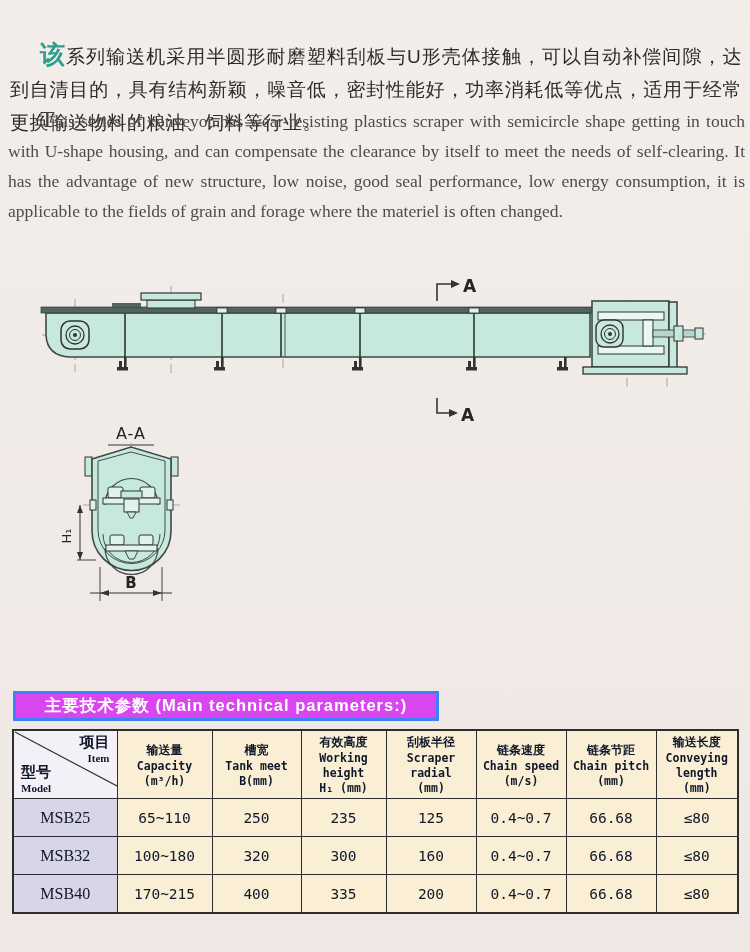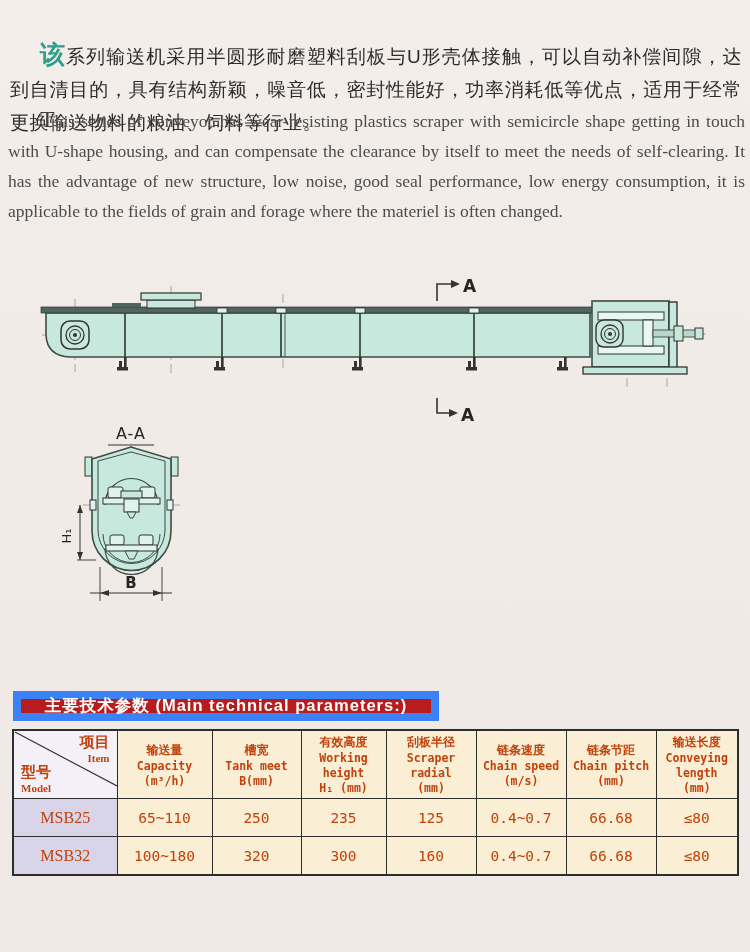--- a/index.html
+++ b/index.html
@@ -22,34 +22,34 @@
     font-size:17.5px;line-height:30px;color:#4c4c4c;
     text-align:justify;text-indent:32px;
   }
   .para-en .lead{font-size:24px;color:#3f3f3f;}
   
   .diagram{position:absolute;left:0;top:0;width:750px;height:700px;}
   .diagram text{font-family:"DejaVu Sans",sans-serif;fill:#252525;}
   
   .banner{
     position:absolute;left:13px;top:691px;width:426px;height:30px;
-    background:#b91c1c;border:8px solid #3b82f6;box-sizing:border-box;
+    background:#d946ef;border:3px solid #3b82f6;box-sizing:border-box;
     display:flex;align-items:center;justify-content:center;
     color:#ffffff;font-size:16.5px;font-weight:bold;letter-spacing:1px;
     white-space:nowrap;
   }
   
   .tbl-wrap{position:absolute;left:12px;top:729px;width:727px;}
   table.params{
     border-collapse:collapse;table-layout:fixed;width:725px;
     background:#faefd4;
   }
   table.params td,table.params th{
     border:1.6px solid #2d2d2d;padding:0;text-align:center;vertical-align:middle;
-    color:#c2410c;overflow:hidden;
+    color:#0f172a;overflow:hidden;
   }
   table.params{border:2.5px solid #2d2d2d;}
   th.corner{position:relative;background:#f3f1f7;height:56px;}
   th.corner svg{position:absolute;left:0;top:0;}
   .corner-top{position:absolute;top:3px;right:7px;text-align:right;line-height:16px;}
   .corner-bottom{position:absolute;bottom:2px;left:7px;text-align:right;line-height:16px;}
   .corner-zh{font-size:15px;font-weight:bold;display:block;}
   .corner-en{font-family:Liberation Serif, serif;font-size:11px;display:block;}
   .hd .zh{display:block;font-size:12px;font-weight:bold;line-height:18px;padding-top:2px;text-align:center;}
   .hd .en{display:block;font-family:"DejaVu Sans Mono",monospace;font-size:11.5px;line-height:15px;}
@@ -302,15 +302,25 @@
   <tr>
     <td class="model">MSB32</td>
     <td class="val">100~180</td>
     <td class="val">320</td>
     <td class="val">300</td>
     <td class="val">160</td>
     <td class="val">0.4~0.7</td>
     <td class="val">66.68</td>
     <td class="val">≤80</td>
   </tr>
+  <tr>
+    <td class="model">MSB40</td>
+    <td class="val">170~215</td>
+    <td class="val">400</td>
+    <td class="val">335</td>
+    <td class="val">200</td>
+    <td class="val">0.4~0.7</td>
+    <td class="val">66.68</td>
+    <td class="val">≤80</td>
+  </tr>
   </tbody>
 </table>
 </div>
 
 </body></html>

